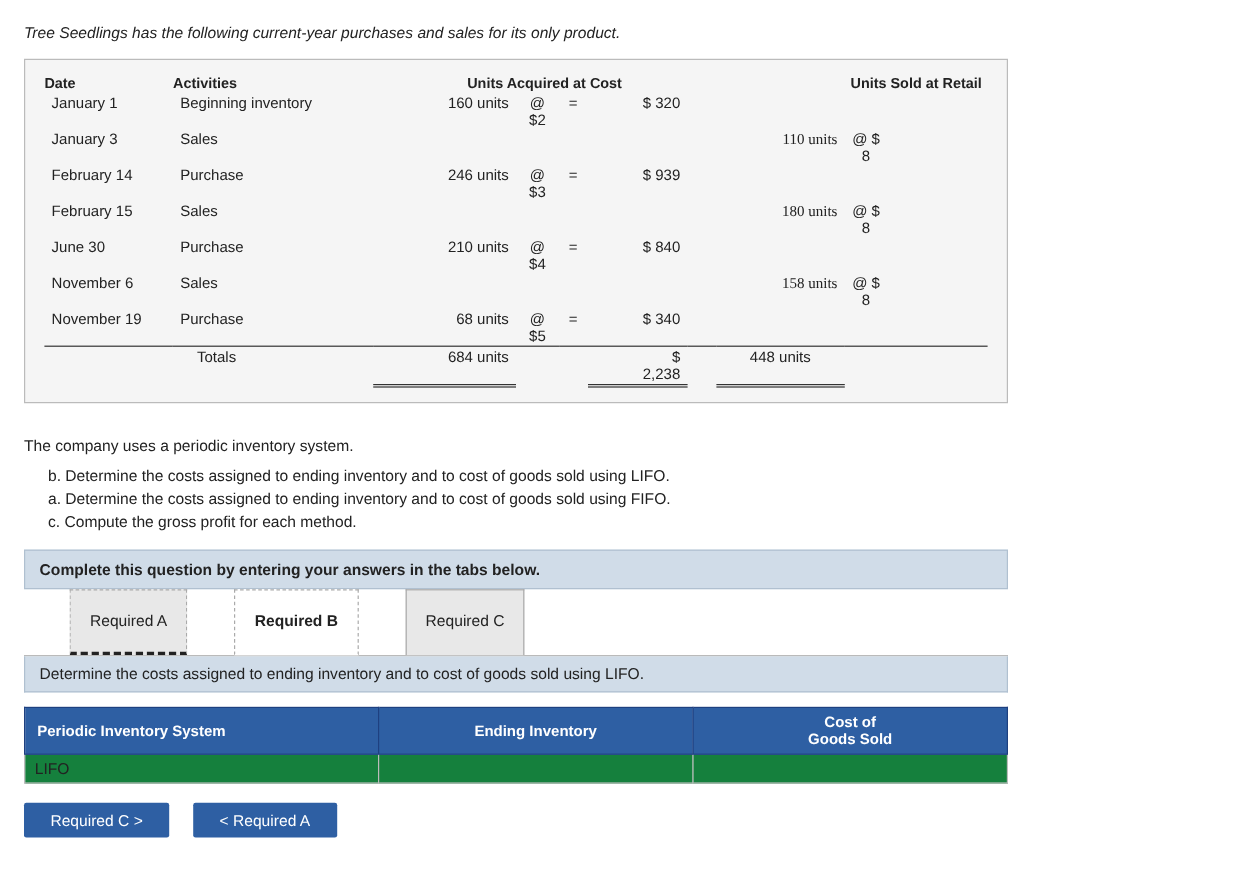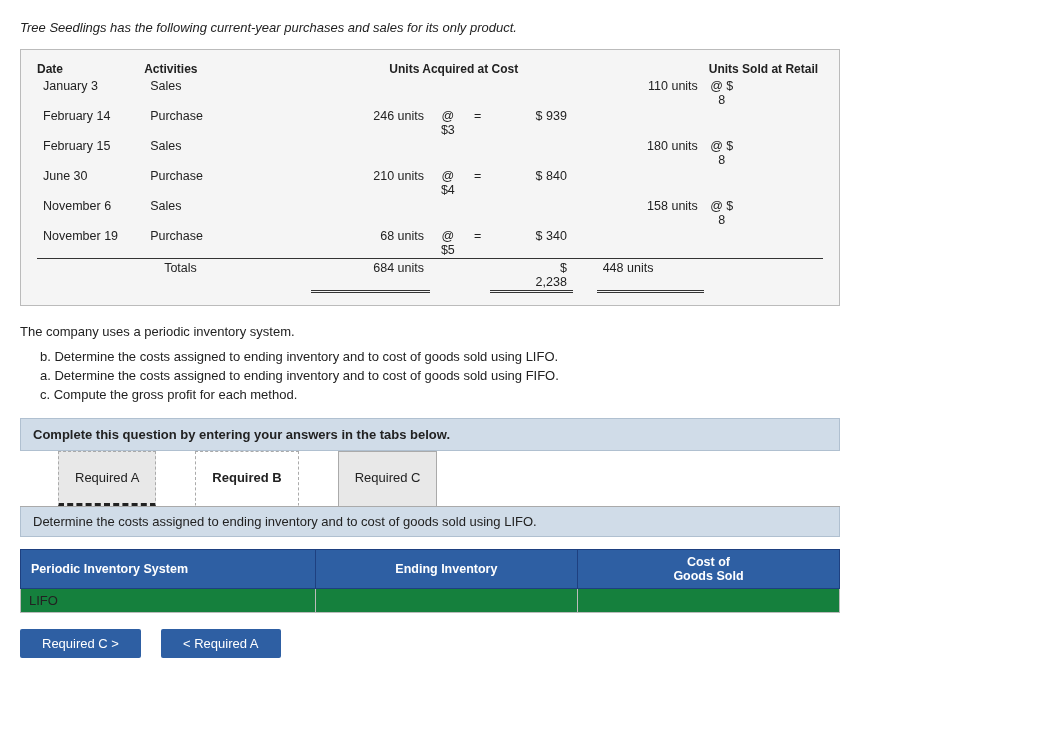--- a/index.html
+++ b/index.html
@@ -16,21 +16,21 @@
     .intro-text {
       font-size: 13px;
       margin-bottom: 14px;
       font-style: italic;
     }
 
     .inventory-table-wrapper {
       border: 1px solid #bbb;
       background: #f5f5f5;
       padding: 12px 16px;
-      margin-bottom: 18px;
+      margin-bottom: 28px;
       width: 820px;
     }
 
     .inv-table {
       width: 100%;
       border-collapse: collapse;
       font-size: 12.5px;
     }
 
     .inv-table th {
@@ -178,41 +178,53 @@
       border-radius: 2px;
     }
 
     .col-date { width: 90px; }
     .col-act  { width: 140px; }
     .col-units-acq { width: 100px; }
     .col-at   { width: 30px; text-align: center; }
     .col-eq   { width: 20px; text-align: center; }
     .col-total { width: 70px; text-align: right; }
     .col-sp1  { width: 20px; }
-    .col-units-sold { width: 90px; text-align: right; }
+    .col-units-sold { width: 90px; text-align: right; font-family: Liberation Serif, serif; }
     .col-at2  { width: 30px; text-align: center; }
     .col-retail { width: 70px; text-align: right; }
   </style>
 </head>
 <body>
 
 <p class="intro-text">Tree Seedlings has the following current-year purchases and sales for its only product.</p>
 
 <div class="inventory-table-wrapper">
   <table class="inv-table">
     <thead>
       <tr>
         <th class="left col-date">Date</th>
         <th class="left col-act">Activities</th>
         <th colspan="5" class="center" style="text-align:center;">Units Acquired at Cost</th>
         <th class="col-sp1"></th>
         <th colspan="3" class="center" style="text-align:center;">Units Sold at Retail</th>
       </tr>
     </thead>
     <tbody id="inv-tbody">
+    <tr>
+      <td class="col-date">January 1</td>
+      <td class="col-act">Beginning inventory</td>
+      <td class="col-units-acq right" style="text-align:right;">160 units</td>
+      <td class="col-at center">@ $2</td>
+      <td class="col-eq center">=</td>
+      <td class="col-total right">$ 320</td>
+      <td class="col-sp1"></td>
+      <td class="col-units-sold right"></td>
+      <td class="col-at2 center"></td>
+      <td class="col-retail right"></td>
+    </tr>
         <tr>
       <td class="col-date">January 3</td>
       <td class="col-act">Sales</td>
       <td class="col-units-acq right" style="text-align:right;"></td>
       <td class="col-at center"></td>
       <td class="col-eq center"></td>
       <td class="col-total right"></td>
       <td class="col-sp1"></td>
       <td class="col-units-sold right">110 units</td>
       <td class="col-at2 center">@ $ 8</td>
@@ -282,21 +294,21 @@
     <td class="col-date"></td>
     <td class="col-act" style="padding-left:20px;">Totals</td>
     <td class="right double-underline" style="text-align:right;">684 units</td>
     <td></td>
     <td></td>
     <td class="right double-underline" style="text-align:right;">
       <span>$</span><br>
       <span>2,238</span>
     </td>
     <td></td>
-    <td class="right double-underline" style="text-align:left;">448 units</td>
+    <td class="right double-underline" style="text-align:center;">448 units</td>
     <td></td>
     <td></td>
   </tr>
       </tbody>
   </table>
 </div>
 
 <p class="section-para">The company uses a periodic inventory system.</p>
 
 <div class="abc-list">

